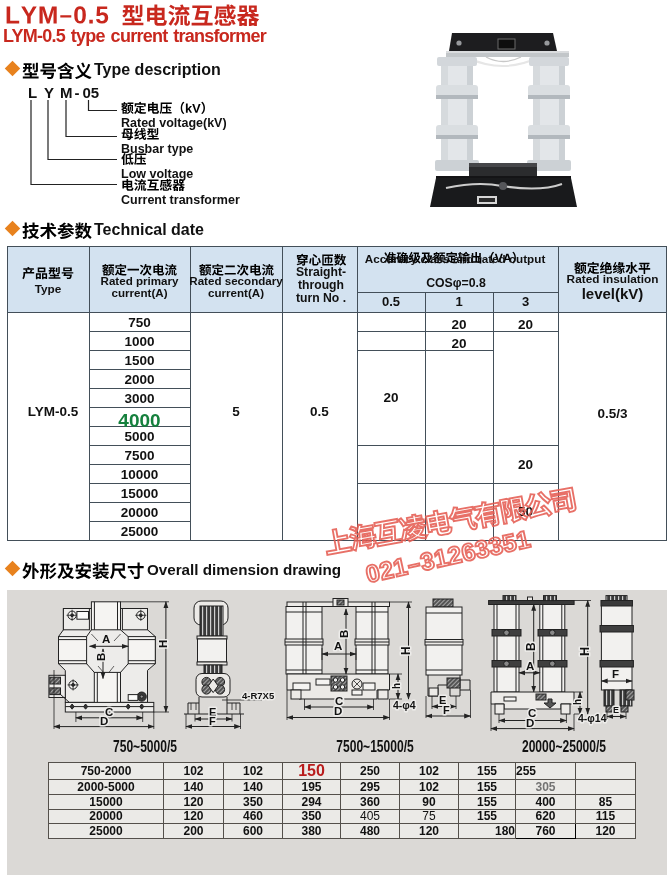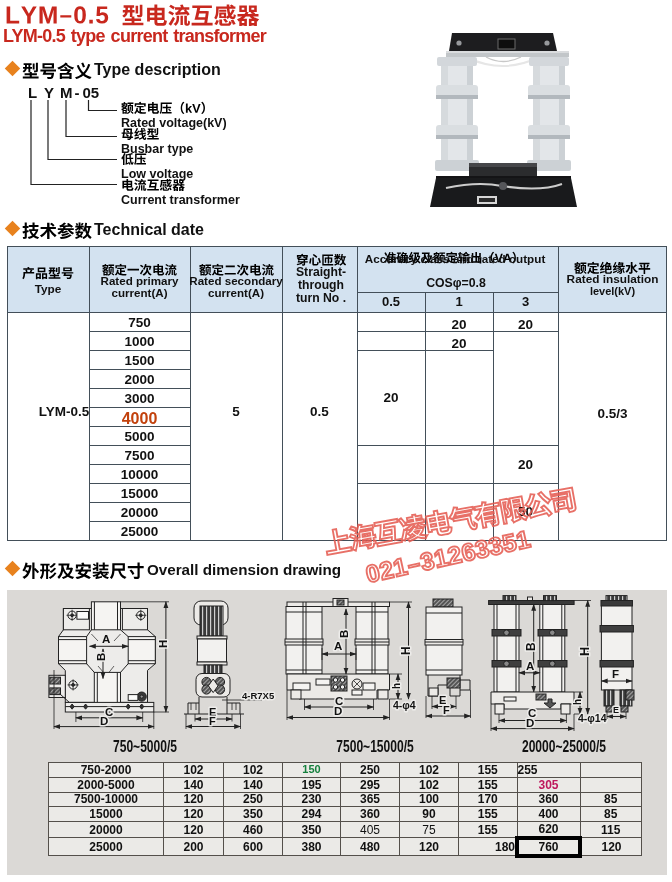--- a/index.html
+++ b/index.html
@@ -174,30 +174,30 @@
 <div class="ab b" style="left:455px;top:252px;transform:translateX(-50%);font-size:11.7px;color:#111;letter-spacing:0;white-space:nowrap">Accuracy class and rated output</div>
 <div class="ab b" style="left:456px;top:275.6px;transform:translateX(-50%);font-size:12.3px;color:#111;letter-spacing:0;white-space:nowrap">COSφ=0.8</div>
 <div class="ab b" style="left:391px;top:293.6px;transform:translateX(-50%);font-size:13px;color:#111;letter-spacing:0;white-space:nowrap">0.5</div>
 <div class="ab b" style="left:459px;top:293.6px;transform:translateX(-50%);font-size:13px;color:#111;letter-spacing:0;white-space:nowrap">1</div>
 <div class="ab b" style="left:525.5px;top:293.6px;transform:translateX(-50%);font-size:13px;color:#111;letter-spacing:0;white-space:nowrap">3</div>
 
 <svg style="position:absolute;left:574.1px;top:260.2px" width="79" height="17" viewBox="0 -12.8 79 17">
     <path d="M9.5 -0.8C10.2 -0.2 11.3 0.6 11.8 1.1L12.6 0.1C12.1 -0.4 11 -1.2 10.3 -1.7ZM6.7 -7.7V-1.7H8V-6.6H10.6V-1.8H12V-7.7H9.6L10.1 -8.8H12.4V-10.2H6.6V-8.8H8.7C8.6 -8.5 8.4 -8.1 8.3 -7.7ZM1.7 -5 2.3 -4.7C1.7 -4.4 1 -4.1 0.3 -3.9C0.5 -3.6 0.8 -2.9 0.9 -2.5L1.5 -2.7V1H2.8V0.7H4.4V1H5.8V0.3C6.1 0.5 6.3 0.9 6.5 1.2C9.7 0.1 9.9 -2 10 -6.1H8.7C8.6 -2.5 8.6 -0.9 5.8 0.1V-2.9H5.7L6.7 -3.9C6.2 -4.2 5.6 -4.5 4.9 -4.9C5.4 -5.5 5.9 -6.1 6.3 -6.9L5.5 -7.4H6.4V-9.6H4.5L3.9 -10.8L2.5 -10.5L2.9 -9.6H0.6V-7.4H1.9V-8.4H5V-7.4H3.5L3.8 -8L2.5 -8.2C2.1 -7.5 1.3 -6.6 0.2 -6C0.5 -5.8 0.9 -5.3 1.1 -5C1.7 -5.4 2.2 -5.8 2.6 -6.3H4.3C4.1 -6 3.9 -5.7 3.6 -5.5L2.7 -6ZM2.8 -0.5V-1.7H4.4V-0.5ZM2 -2.9C2.6 -3.2 3.2 -3.5 3.8 -4C4.5 -3.6 5.1 -3.2 5.5 -2.9Z M15.4 -4.9C15.2 -2.7 14.5 -0.9 13.1 0.1C13.5 0.4 14.1 0.9 14.4 1.2C15.1 0.5 15.7 -0.3 16.1 -1.3C17.3 0.6 19 1 21.4 1H24.6C24.7 0.5 25 -0.2 25.2 -0.6C24.3 -0.6 22.2 -0.6 21.5 -0.6C21 -0.6 20.5 -0.6 20 -0.7V-2.5H23.5V-3.9H20V-5.5H22.7V-6.9H15.7V-5.5H18.4V-1.1C17.7 -1.5 17.1 -2.1 16.7 -3.1C16.8 -3.6 16.9 -4.2 16.9 -4.7ZM18 -10.6C18.2 -10.3 18.4 -9.9 18.5 -9.5H13.7V-6.3H15.2V-8.1H23.1V-6.3H24.7V-9.5H20.2C20.1 -10 19.8 -10.6 19.6 -11Z M26 -0.9 26.2 0.6C27.5 0.2 29.2 -0.2 30.8 -0.6L30.7 -1.9C29 -1.5 27.2 -1.1 26 -0.9ZM32.7 -11C32.2 -9.7 31.4 -8.5 30.6 -7.6L29.6 -8.2C29.4 -7.8 29.2 -7.4 28.9 -7L27.8 -6.9C28.5 -7.9 29.2 -9.1 29.7 -10.3L28.3 -11C27.9 -9.5 27 -7.8 26.7 -7.4C26.4 -7 26.2 -6.7 25.9 -6.7C26.1 -6.3 26.3 -5.6 26.4 -5.3C26.6 -5.4 26.9 -5.5 28 -5.6C27.6 -5 27.2 -4.5 27 -4.3C26.6 -3.8 26.3 -3.5 26 -3.5C26.1 -3.1 26.3 -2.4 26.4 -2.2C26.8 -2.4 27.3 -2.5 30.6 -3.1C30.6 -3.5 30.6 -4 30.6 -4.4L28.4 -4C29.2 -4.9 29.9 -6 30.6 -7C30.8 -6.9 31 -6.7 31.1 -6.5V-1.1C31.1 0.5 31.6 1 33.3 1C33.7 1 35.5 1 35.9 1C37.4 1 37.8 0.4 38 -1.4C37.6 -1.5 37 -1.8 36.7 -2C36.6 -0.6 36.5 -0.4 35.8 -0.4C35.4 -0.4 33.8 -0.4 33.4 -0.4C32.7 -0.4 32.6 -0.5 32.6 -1.1V-2.8H37.4V-7.2H35.6C36.1 -7.8 36.5 -8.5 36.8 -9.1L35.9 -9.8L35.6 -9.7H33.7C33.8 -10 33.9 -10.3 34.1 -10.6ZM33.6 -5.9V-4.1H32.6V-5.9ZM34.9 -5.9H35.9V-4.1H34.9ZM34.8 -8.4C34.6 -8 34.4 -7.5 34.1 -7.2L34.1 -7.2H32.1C32.4 -7.6 32.7 -8 32.9 -8.4Z M38.9 -0.9 39.3 0.5C40.4 0 41.9 -0.6 43.2 -1.3L42.9 -2.5C41.4 -1.9 39.9 -1.2 38.9 -0.9ZM44.7 -10.9C44.5 -9.8 44.1 -8.4 43.8 -7.5H47.7L47.6 -7H43.2V-5.7H45.4C44.7 -5.3 43.8 -4.9 42.9 -4.7C43.2 -4.4 43.5 -3.9 43.7 -3.6C44.3 -3.9 44.9 -4.1 45.4 -4.5C45.6 -4.3 45.7 -4.2 45.8 -4.1C45.1 -3.5 44 -3 43.1 -2.8C43.4 -2.5 43.7 -2.1 43.8 -1.8C44.6 -2.1 45.6 -2.6 46.4 -3.2C46.5 -3 46.6 -2.9 46.6 -2.7C45.7 -1.9 44.2 -1 42.9 -0.6C43.2 -0.4 43.5 0.1 43.7 0.4C44.7 -0 45.9 -0.7 46.8 -1.5C46.8 -0.9 46.7 -0.6 46.5 -0.4C46.4 -0.1 46.2 -0.1 46 -0.1C45.7 -0.1 45.5 -0.1 45.2 -0.2C45.4 0.2 45.5 0.8 45.5 1.1C45.8 1.1 46 1.2 46.3 1.1C46.8 1.1 47.1 1 47.5 0.7C48.1 0.2 48.5 -1.4 47.9 -3L48.5 -3.2C48.7 -1.7 49.1 -0.3 49.9 0.5C50.1 0.2 50.5 -0.3 50.8 -0.6C50.1 -1.2 49.7 -2.5 49.5 -3.8C49.9 -4 50.3 -4.2 50.7 -4.5L49.7 -5.4C49.1 -5 48.2 -4.4 47.4 -4C47.2 -4.4 46.8 -4.8 46.5 -5.1C46.7 -5.3 47 -5.5 47.2 -5.7H50.8V-7H49C49.2 -8 49.4 -9.1 49.5 -10.1L48.5 -10.2L48.3 -10.2H45.9L46.1 -10.7ZM48 -9.1 47.9 -8.5H45.5L45.7 -9.1ZM39.3 -5.3C39.4 -5.4 39.8 -5.5 40.9 -5.6C40.4 -4.9 40.1 -4.4 39.9 -4.2C39.5 -3.7 39.2 -3.5 38.9 -3.4C39.1 -3 39.3 -2.4 39.3 -2.2C39.6 -2.4 40.1 -2.6 42.9 -3.3C42.8 -3.6 42.8 -4.2 42.8 -4.6L41.3 -4.2C42.1 -5.2 42.8 -6.3 43.4 -7.4L42.2 -8.1C42 -7.7 41.8 -7.3 41.6 -6.9L40.6 -6.8C41.3 -7.8 41.9 -9.1 42.4 -10.3L41.1 -10.8C40.6 -9.3 39.8 -7.7 39.5 -7.3C39.3 -6.9 39.1 -6.7 38.8 -6.6C39 -6.2 39.2 -5.6 39.3 -5.3Z M51.9 -7.7V-6.2H54.6C54.1 -3.9 53 -2.2 51.5 -1.2C51.9 -0.9 52.5 -0.3 52.7 0C54.5 -1.3 55.9 -3.9 56.5 -7.4L55.5 -7.8L55.2 -7.7ZM61.4 -8.6C60.9 -7.8 60 -6.8 59.2 -6.1C58.9 -6.6 58.7 -7.2 58.5 -7.7V-10.9H56.8V-0.8C56.8 -0.6 56.8 -0.5 56.5 -0.5C56.3 -0.5 55.6 -0.5 54.9 -0.6C55.1 -0.1 55.4 0.7 55.5 1.2C56.5 1.2 57.3 1.1 57.8 0.8C58.3 0.5 58.5 0.1 58.5 -0.8V-4.5C59.5 -2.6 60.8 -1 62.6 -0.1C62.9 -0.5 63.4 -1.2 63.8 -1.5C62.2 -2.2 60.9 -3.4 59.9 -4.9C60.8 -5.6 61.9 -6.7 62.9 -7.6Z M66 -7.7C66.5 -6.9 66.9 -5.7 67 -5.1L68.5 -5.5C68.3 -6.2 67.9 -7.3 67.4 -8.2ZM73.3 -8.2C73.1 -7.3 72.6 -6.2 72.2 -5.5L73.6 -5.1C74 -5.7 74.5 -6.8 75 -7.8ZM64.6 -4.7V-3.1H69.6V1.1H71.2V-3.1H76.2V-4.7H71.2V-8.6H75.5V-10.1H65.3V-8.6H69.6V-4.7Z" fill="#000"></path>
   </svg>
 <div class="ab b" style="left:612.5px;top:272px;transform:translateX(-50%);font-size:11.8px;color:#111;letter-spacing:0;white-space:nowrap">Rated insulation</div>
-<div class="ab b" style="left:612.5px;top:285px;transform:translateX(-50%);font-size:11px;color:#111;letter-spacing:0;white-space:nowrap">level(kV)</div>
-
-<div class="ab b" style="left:64px;top:404px;transform:translateX(-50%);font-size:13.5px;color:#111;letter-spacing:0;white-space:nowrap">LYM-0.5</div>
+<div class="ab b" style="left:612.5px;top:285px;transform:translateX(-50%);font-size:15px;color:#111;letter-spacing:0;white-space:nowrap">level(kV)</div>
+
+<div class="ab b" style="left:53px;top:404px;transform:translateX(-50%);font-size:13.5px;color:#111;letter-spacing:0;white-space:nowrap">LYM-0.5</div>
 
 <div class="ab b" style="left:139.5px;top:314.9px;transform:translateX(-50%);font-size:13.5px;color:#111;letter-spacing:0;white-space:nowrap">750</div>
 <div class="ab b" style="left:139.5px;top:333.9px;transform:translateX(-50%);font-size:13.5px;color:#111;letter-spacing:0;white-space:nowrap">1000</div>
 <div class="ab b" style="left:139.5px;top:352.9px;transform:translateX(-50%);font-size:13.5px;color:#111;letter-spacing:0;white-space:nowrap">1500</div>
 <div class="ab b" style="left:139.5px;top:371.9px;transform:translateX(-50%);font-size:13.5px;color:#111;letter-spacing:0;white-space:nowrap">2000</div>
 <div class="ab b" style="left:139.5px;top:390.9px;transform:translateX(-50%);font-size:13.5px;color:#111;letter-spacing:0;white-space:nowrap">3000</div>
-<div class="ab b" style="left:139.5px;top:409.9px;transform:translateX(-50%);font-size:16px;color:#c2410c;letter-spacing:0;white-space:nowrap">4000</div>
+<div class="ab b" style="left:139.5px;top:409.9px;transform:translateX(-50%);font-size:19px;color:#15803d;letter-spacing:0;white-space:nowrap">4000</div>
 <div class="ab b" style="left:139.5px;top:428.9px;transform:translateX(-50%);font-size:13.5px;color:#111;letter-spacing:0;white-space:nowrap">5000</div>
 <div class="ab b" style="left:139.5px;top:447.9px;transform:translateX(-50%);font-size:13.5px;color:#111;letter-spacing:0;white-space:nowrap">7500</div>
 <div class="ab b" style="left:139.5px;top:466.9px;transform:translateX(-50%);font-size:13.5px;color:#111;letter-spacing:0;white-space:nowrap">10000</div>
 <div class="ab b" style="left:139.5px;top:485.9px;transform:translateX(-50%);font-size:13.5px;color:#111;letter-spacing:0;white-space:nowrap">15000</div>
 <div class="ab b" style="left:139.5px;top:504.9px;transform:translateX(-50%);font-size:13.5px;color:#111;letter-spacing:0;white-space:nowrap">20000</div>
 <div class="ab b" style="left:139.5px;top:523.9px;transform:translateX(-50%);font-size:13.5px;color:#111;letter-spacing:0;white-space:nowrap">25000</div>
 
 <div class="ab b" style="left:236px;top:404px;transform:translateX(-50%);font-size:13.5px;color:#111;letter-spacing:0;white-space:nowrap">5</div>
 
 <div class="ab b" style="left:319.5px;top:404px;transform:translateX(-50%);font-size:13.5px;color:#111;letter-spacing:0;white-space:nowrap">0.5</div>
@@ -565,48 +565,37 @@
 <div class="ab b" style="left:375px;top:737px;transform:translateX(-50%) scaleX(0.73);font-size:16.5px;color:#111;white-space:nowrap">7500~15000/5</div>
 
 <div class="ab b" style="left:564px;top:737px;transform:translateX(-50%) scaleX(0.73);font-size:16.5px;color:#111;white-space:nowrap">20000~25000/5</div>
 
 <table class="ab" style="left:48px;top:762px;border-collapse:collapse">
 <tbody>
 <tr>
         <td style="width:114px;height:13.75px;border:1px solid #54504b;background:#ebeae7;font-weight:bold;font-size:12px;color:#111;text-align:center;padding:0;line-height:1">750-2000</td>
         <td style="width:59px;height:13.75px;border:1px solid #54504b;background:#ebeae7;font-weight:bold;font-size:12px;color:#111;text-align:center;padding:0;line-height:1">102</td>
         <td style="width:58px;height:13.75px;border:1px solid #54504b;background:#ebeae7;font-weight:bold;font-size:12px;color:#111;text-align:center;padding:0;line-height:1">102</td>
-        <td style="width:57px;height:13.75px;border:1px solid #54504b;background:#ebeae7;font-weight:bold;font-size:11px;color:#15803d;text-align:center;padding:0;line-height:1">150</td>
+        <td style="width:57px;height:13.75px;border:1px solid #54504b;background:#ebeae7;font-weight:bold;font-size:16px;color:#b91c1c;text-align:center;padding:0;line-height:1">150</td>
         <td style="width:58px;height:13.75px;border:1px solid #54504b;background:#ebeae7;font-weight:bold;font-size:12px;color:#111;text-align:center;padding:0;line-height:1">250</td>
         <td style="width:58px;height:13.75px;border:1px solid #54504b;background:#ebeae7;font-weight:bold;font-size:12px;color:#111;text-align:center;padding:0;line-height:1">102</td>
         <td style="width:56px;height:13.75px;border:1px solid #54504b;background:#ebeae7;font-weight:bold;font-size:12px;color:#111;text-align:center;padding:0;line-height:1">155</td>
         <td style="width:59px;height:13.75px;border:1px solid #54504b;background:#ebeae7;font-weight:bold;font-size:12px;color:#111;text-align:left;padding:0;line-height:1">255</td>
         <td style="width:59px;height:13.75px;border:1px solid #54504b;background:#ebeae7;font-weight:bold;font-size:12px;color:#111;text-align:center;padding:0;line-height:1"></td>
       </tr>
 <tr>
         <td style="width:114px;height:13.75px;border:1px solid #54504b;background:#ebeae7;font-weight:bold;font-size:12px;color:#111;text-align:center;padding:0;line-height:1">2000-5000</td>
         <td style="width:59px;height:13.75px;border:1px solid #54504b;background:#ebeae7;font-weight:bold;font-size:12px;color:#111;text-align:center;padding:0;line-height:1">140</td>
         <td style="width:58px;height:13.75px;border:1px solid #54504b;background:#ebeae7;font-weight:bold;font-size:12px;color:#111;text-align:center;padding:0;line-height:1">140</td>
         <td style="width:57px;height:13.75px;border:1px solid #54504b;background:#ebeae7;font-weight:bold;font-size:12px;color:#111;text-align:center;padding:0;line-height:1">195</td>
         <td style="width:58px;height:13.75px;border:1px solid #54504b;background:#ebeae7;font-weight:bold;font-size:12px;color:#111;text-align:center;padding:0;line-height:1">295</td>
         <td style="width:58px;height:13.75px;border:1px solid #54504b;background:#ebeae7;font-weight:bold;font-size:12px;color:#111;text-align:center;padding:0;line-height:1">102</td>
         <td style="width:56px;height:13.75px;border:1px solid #54504b;background:#ebeae7;font-weight:bold;font-size:12px;color:#111;text-align:center;padding:0;line-height:1">155</td>
-        <td style="width:59px;height:13.75px;border:1px solid #54504b;background:#ebeae7;font-weight:bold;font-size:12px;color:#be185d;text-align:center;padding:0;line-height:1">305</td>
+        <td style="width:59px;height:13.75px;border:1px solid #54504b;background:#ebeae7;font-weight:bold;font-size:12px;color:#737373;text-align:center;padding:0;line-height:1">305</td>
         <td style="width:59px;height:13.75px;border:1px solid #54504b;background:#ebeae7;font-weight:bold;font-size:12px;color:#111;text-align:center;padding:0;line-height:1"></td>
-      </tr>
-<tr>
-        <td style="width:114px;height:13.75px;border:1px solid #54504b;background:#ebeae7;font-weight:bold;font-size:12px;color:#111;text-align:center;padding:0;line-height:1">7500-10000</td>
-        <td style="width:59px;height:13.75px;border:1px solid #54504b;background:#ebeae7;font-weight:bold;font-size:12px;color:#111;text-align:center;padding:0;line-height:1">120</td>
-        <td style="width:58px;height:13.75px;border:1px solid #54504b;background:#ebeae7;font-weight:bold;font-size:12px;color:#111;text-align:center;padding:0;line-height:1">250</td>
-        <td style="width:57px;height:13.75px;border:1px solid #54504b;background:#ebeae7;font-weight:bold;font-size:12px;color:#111;text-align:center;padding:0;line-height:1">230</td>
-        <td style="width:58px;height:13.75px;border:1px solid #54504b;background:#ebeae7;font-weight:bold;font-size:12px;color:#111;text-align:center;padding:0;line-height:1">365</td>
-        <td style="width:58px;height:13.75px;border:1px solid #54504b;background:#ebeae7;font-weight:bold;font-size:12px;color:#111;text-align:center;padding:0;line-height:1">100</td>
-        <td style="width:56px;height:13.75px;border:1px solid #54504b;background:#ebeae7;font-weight:bold;font-size:12px;color:#111;text-align:center;padding:0;line-height:1">170</td>
-        <td style="width:59px;height:13.75px;border:1px solid #54504b;background:#ebeae7;font-weight:bold;font-size:12px;color:#111;text-align:center;padding:0;line-height:1">360</td>
-        <td style="width:59px;height:13.75px;border:1px solid #54504b;background:#ebeae7;font-weight:bold;font-size:12px;color:#111;text-align:center;padding:0;line-height:1">85</td>
       </tr>
 <tr>
         <td style="width:114px;height:13.75px;border:1px solid #54504b;background:#ebeae7;font-weight:bold;font-size:12px;color:#111;text-align:center;padding:0;line-height:1">15000</td>
         <td style="width:59px;height:13.75px;border:1px solid #54504b;background:#ebeae7;font-weight:bold;font-size:12px;color:#111;text-align:center;padding:0;line-height:1">120</td>
         <td style="width:58px;height:13.75px;border:1px solid #54504b;background:#ebeae7;font-weight:bold;font-size:12px;color:#111;text-align:center;padding:0;line-height:1">350</td>
         <td style="width:57px;height:13.75px;border:1px solid #54504b;background:#ebeae7;font-weight:bold;font-size:12px;color:#111;text-align:center;padding:0;line-height:1">294</td>
         <td style="width:58px;height:13.75px;border:1px solid #54504b;background:#ebeae7;font-weight:bold;font-size:12px;color:#111;text-align:center;padding:0;line-height:1">360</td>
         <td style="width:58px;height:13.75px;border:1px solid #54504b;background:#ebeae7;font-weight:bold;font-size:12px;color:#111;text-align:center;padding:0;line-height:1">90</td>
         <td style="width:56px;height:13.75px;border:1px solid #54504b;background:#ebeae7;font-weight:bold;font-size:12px;color:#111;text-align:center;padding:0;line-height:1">155</td>
         <td style="width:59px;height:13.75px;border:1px solid #54504b;background:#ebeae7;font-weight:bold;font-size:12px;color:#111;text-align:center;padding:0;line-height:1">400</td>
@@ -624,17 +613,17 @@
         <td style="width:59px;height:13.75px;border:1px solid #54504b;background:#ebeae7;font-weight:bold;font-size:12px;color:#111;text-align:center;padding:0;line-height:1">115</td>
       </tr>
 <tr>
         <td style="width:114px;height:13.75px;border:1px solid #54504b;background:#ebeae7;font-weight:bold;font-size:12px;color:#111;text-align:center;padding:0;line-height:1">25000</td>
         <td style="width:59px;height:13.75px;border:1px solid #54504b;background:#ebeae7;font-weight:bold;font-size:12px;color:#111;text-align:center;padding:0;line-height:1">200</td>
         <td style="width:58px;height:13.75px;border:1px solid #54504b;background:#ebeae7;font-weight:bold;font-size:12px;color:#111;text-align:center;padding:0;line-height:1">600</td>
         <td style="width:57px;height:13.75px;border:1px solid #54504b;background:#ebeae7;font-weight:bold;font-size:12px;color:#111;text-align:center;padding:0;line-height:1">380</td>
         <td style="width:58px;height:13.75px;border:1px solid #54504b;background:#ebeae7;font-weight:bold;font-size:12px;color:#111;text-align:center;padding:0;line-height:1">480</td>
         <td style="width:58px;height:13.75px;border:1px solid #54504b;background:#ebeae7;font-weight:bold;font-size:12px;color:#111;text-align:center;padding:0;line-height:1">120</td>
         <td style="width:56px;height:13.75px;border:1px solid #54504b;background:#ebeae7;font-weight:bold;font-size:12px;color:#111;text-align:right;padding:0;line-height:1">180</td>
-        <td style="width:59px;height:13.75px;border:4px solid #000000;background:#ebeae7;font-weight:bold;font-size:12px;color:#111;text-align:center;padding:0;line-height:1">760</td>
+        <td style="width:59px;height:13.75px;border:1px solid #000000;background:#ebeae7;font-weight:bold;font-size:12px;color:#111;text-align:center;padding:0;line-height:1">760</td>
         <td style="width:59px;height:13.75px;border:1px solid #54504b;background:#ebeae7;font-weight:bold;font-size:12px;color:#111;text-align:center;padding:0;line-height:1">120</td>
       </tr>
 </tbody>
   </table>
 
 </body></html>

